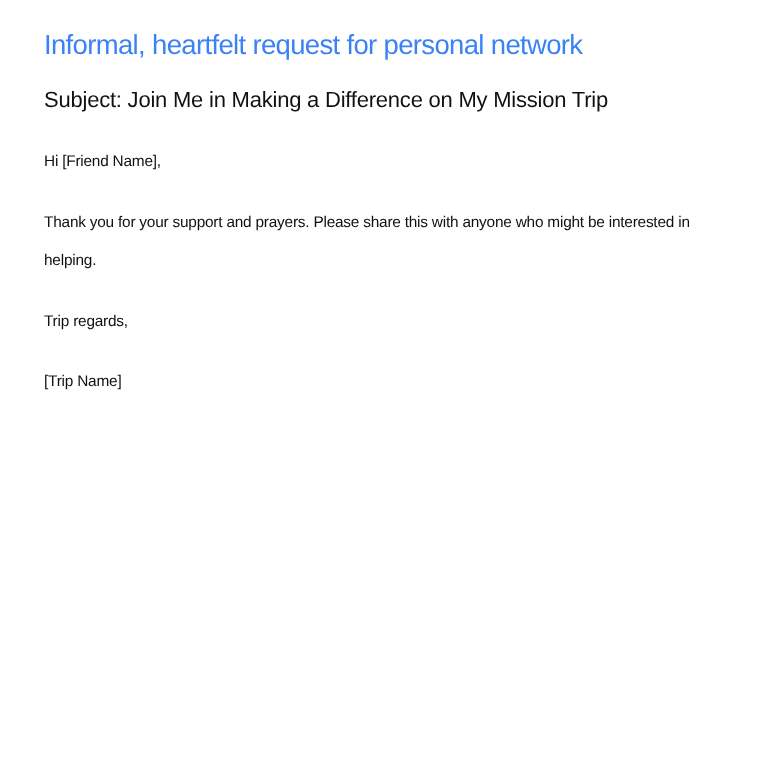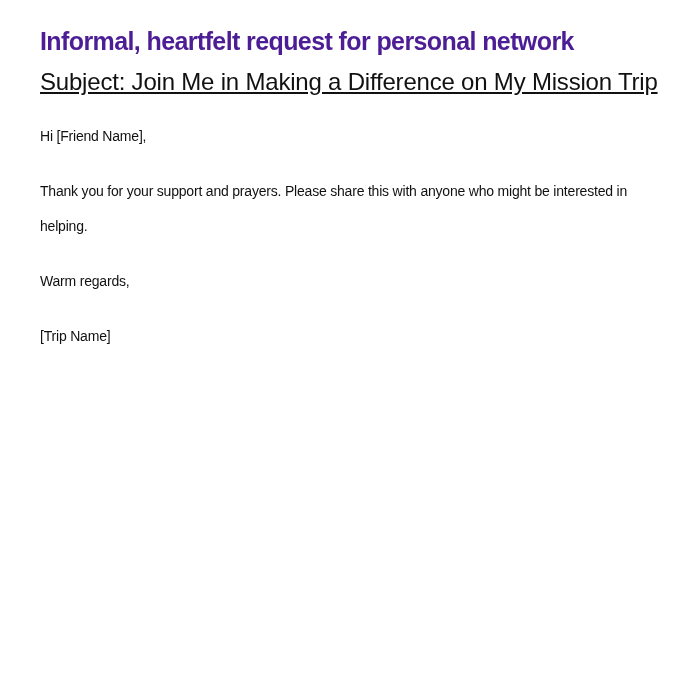--- a/index.html
+++ b/index.html
@@ -13,44 +13,43 @@
       overflow: hidden;
       font-family: "Liberation Sans", sans-serif;
       color: #111111;
     }
     .doc {
       position: relative;
       padding: 24px 40px 0 40px;
     }
     .title {
       font-size: 25px;
-      font-weight: bold;
+      font-weight: normal;
       letter-spacing: -0.6px;
       margin: 0;
       line-height: 34px;
-      color: #4c1d95;
+      color: #3b82f6;
     }
     .subject {
-      font-size: 24px;
+      font-size: 20px;
       line-height: 35px;
-      margin: 6px 0 0 0;
+      margin: 16px 0 0 0;
       letter-spacing: -0.2px;
-      text-decoration: underline;
     }
     .para {
       font-size: 14px;
       line-height: 35px;
       margin: 20px 0 0 0;
       letter-spacing: -0.2px;
       width: 610px;
     }
   </style>
 </head>
 <body>
 
 <div class="doc">
   <h1 class="title">Informal, heartfelt request for personal network</h1>
   <p class="subject">Subject: Join Me in Making a Difference on My Mission Trip</p>
   <p class="para">Hi [Friend Name],</p>
   <p class="para">Thank you for your support and prayers. Please share this with anyone who might be interested in helping.</p>
-  <p class="para">Warm regards,</p>
+  <p class="para">Trip regards,</p>
   <p class="para">[Trip Name]</p>
 </div>
 
 </body></html>

